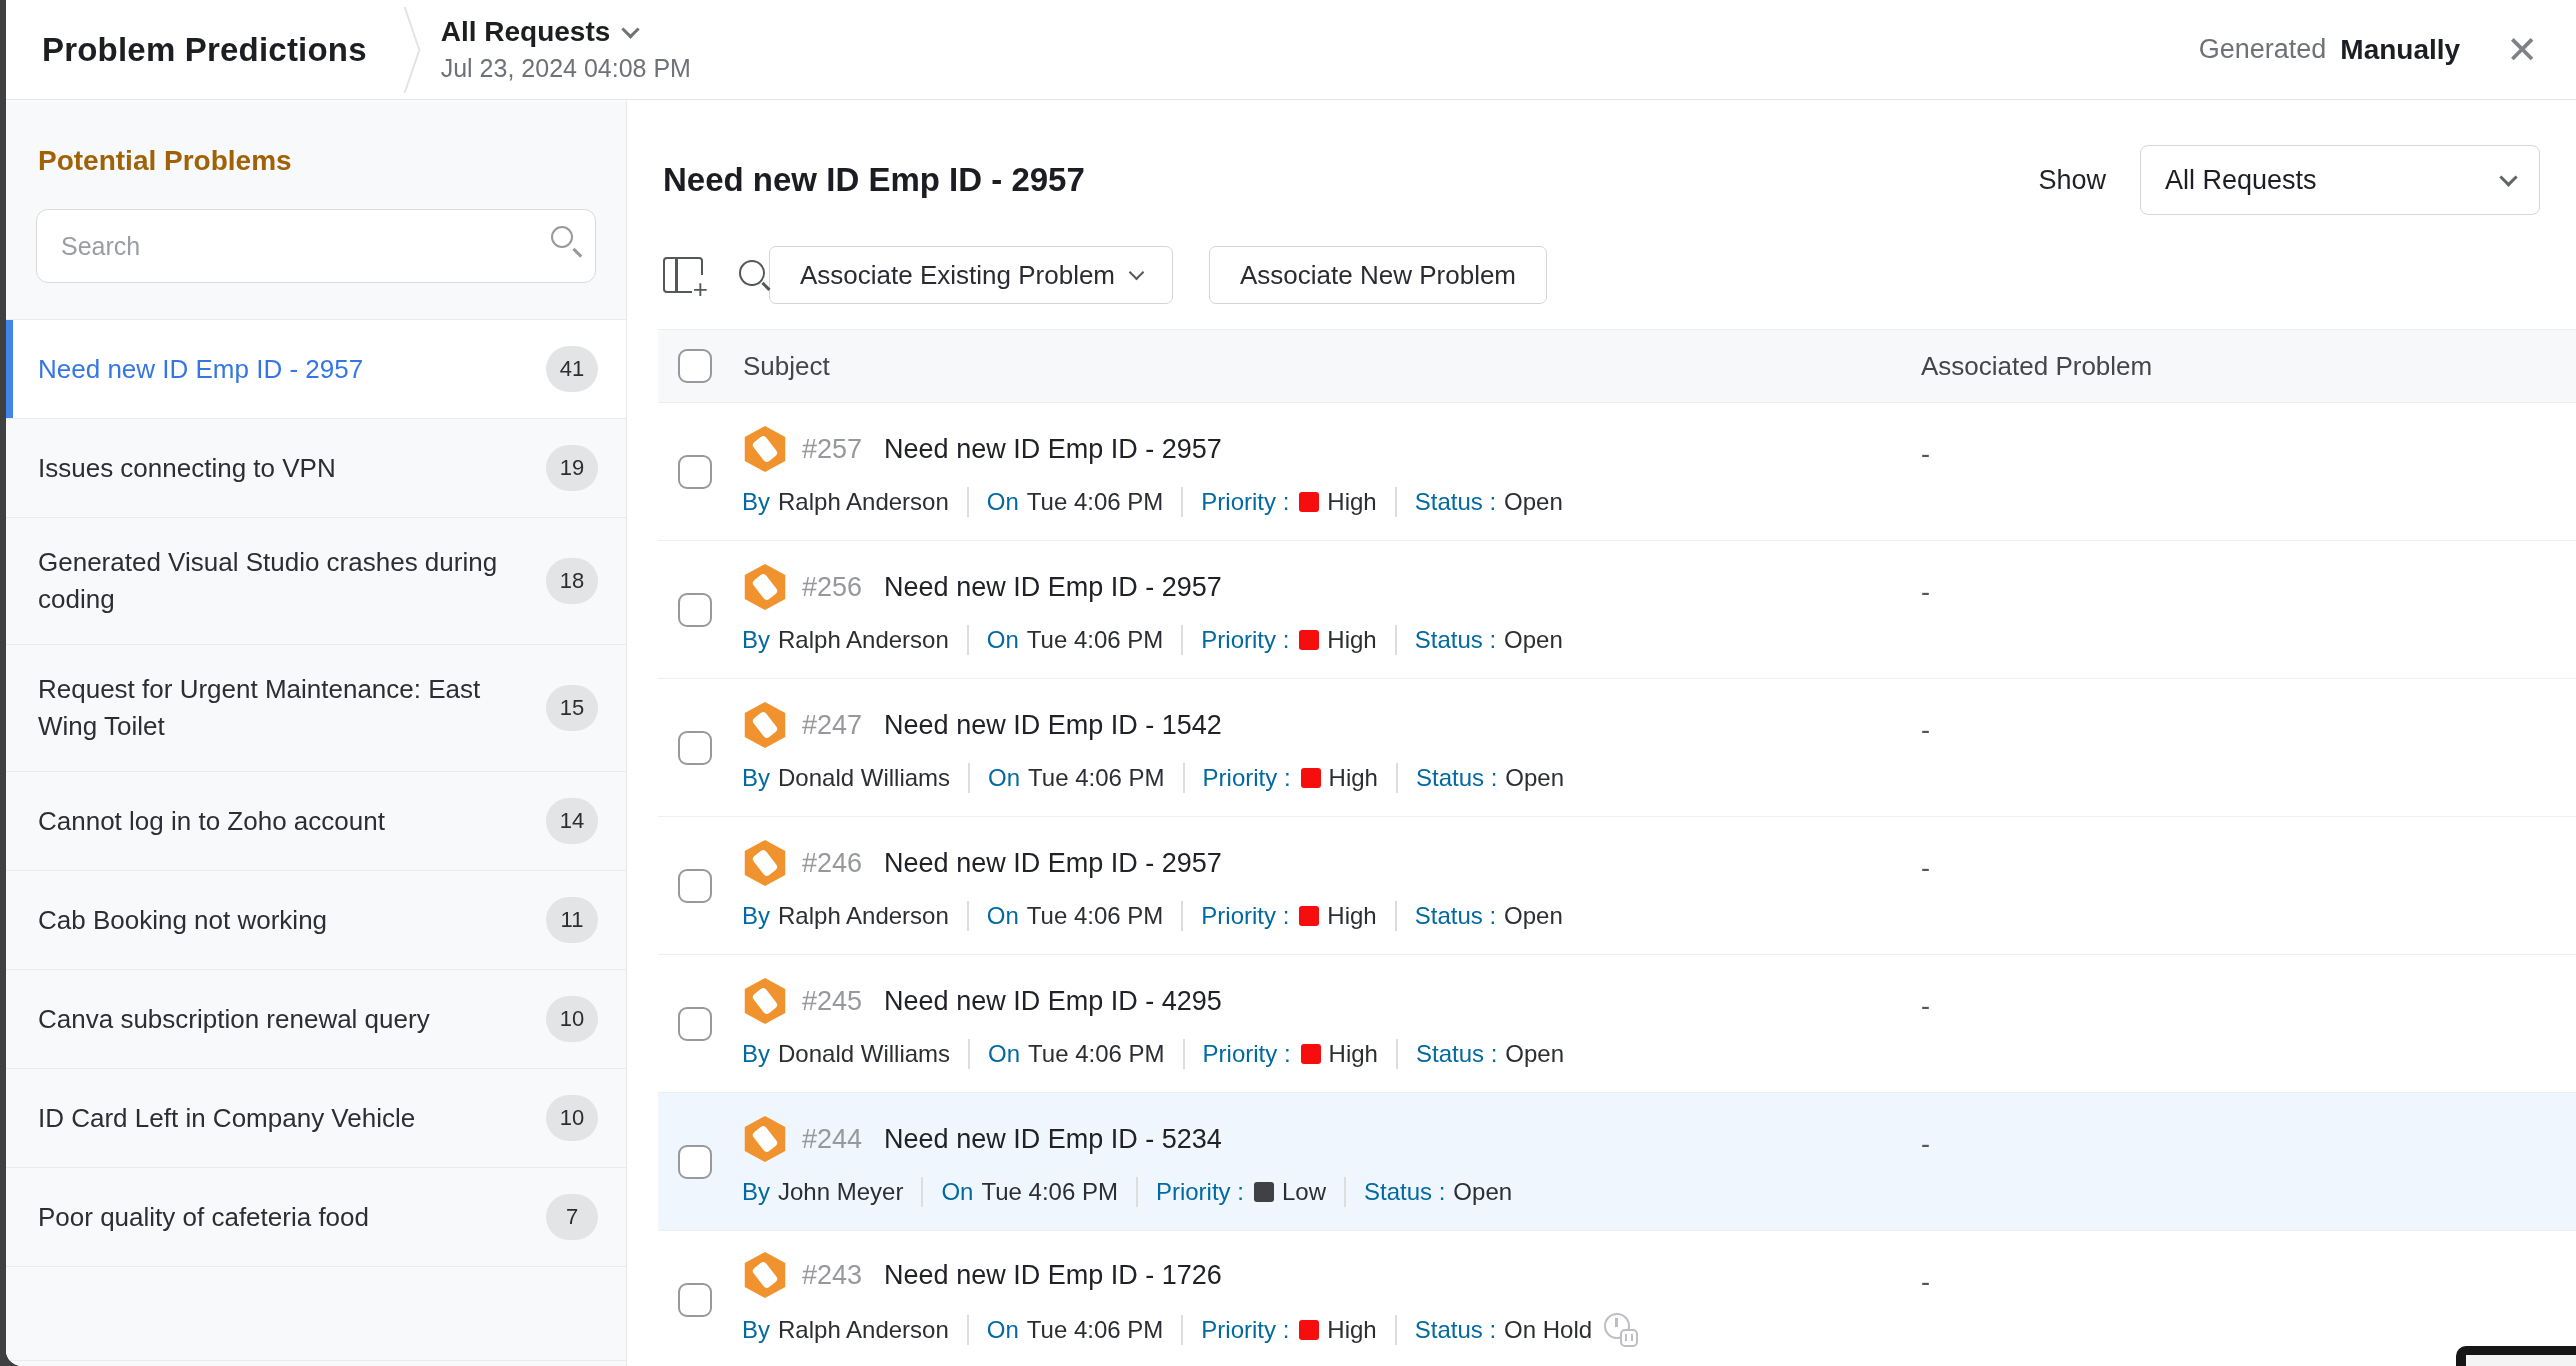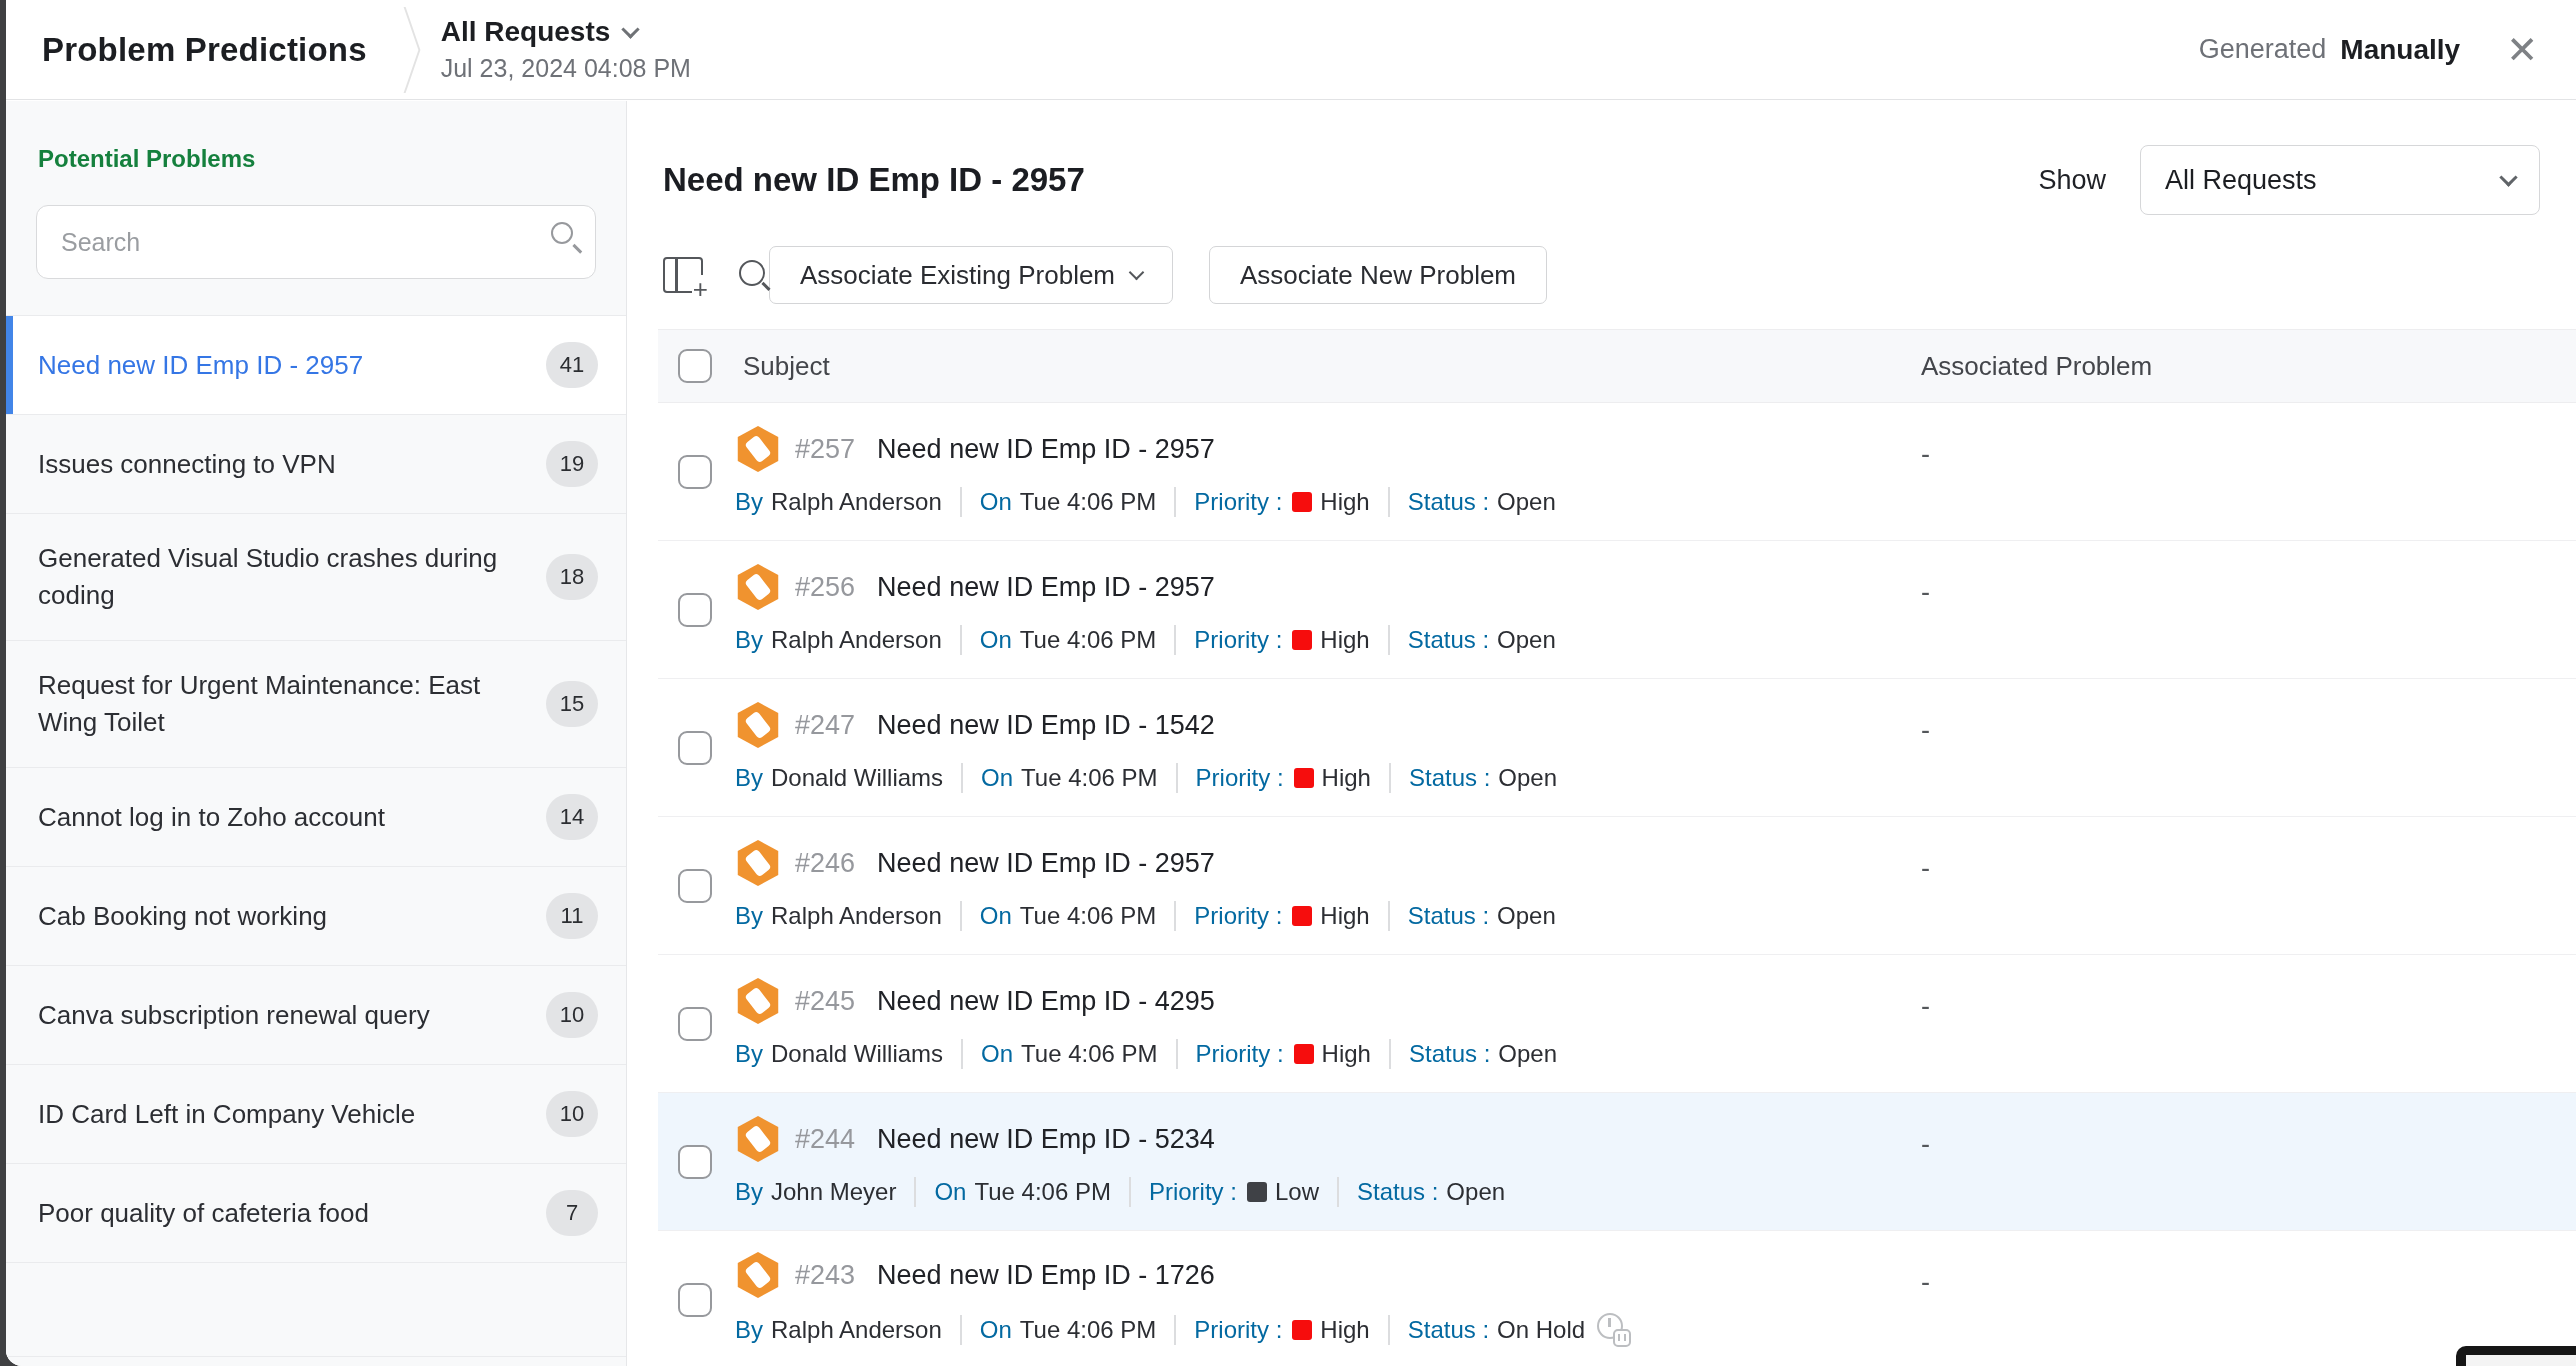--- a/index.html
+++ b/index.html
@@ -23,21 +23,21 @@
           border-bottom:3px solid #6f7276; transform:rotate(45deg); margin-top:-6px; }
   .scope-date { font-size:25px; color:#6e7177; }
   .hdr-right { margin-left:auto; display:flex; align-items:center; margin-right:38px; }
   .gen-label { font-size:27px; color:#6e7177; }
   .gen-value { font-size:28px; color:#1c1e22; font-weight:bold; margin-left:14px; }
   .close-x { font-size:38px; color:#7e8185; margin-left:46px; line-height:1; cursor:pointer; }
 
   
   .sidebar { position:absolute; left:0; top:101px; bottom:0; width:621px; background:#f8f9fa;
              border-right:1px solid #e6e7e9; overflow:hidden; }
-  .side-title { font-size:24px; font-weight:bold; color:#15803d; margin:44px 0 0 32px; }
+  .side-title { font-size:28px; font-weight:bold; color:#a16207; margin:44px 0 0 32px; }
   .searchbox { position:relative; margin:32px 30px 0 30px; height:74px; background:#fff;
                border:1px solid #d9dadc; border-radius:12px; display:flex; align-items:center; }
   .searchbox input { border:none; outline:none; background:transparent; font-size:25px; color:#333;
                padding:0 24px; width:100%; font-family:"Liberation Sans", sans-serif; }
   .searchbox input::placeholder { color:#9a9da1; }
   .mag { position:absolute; right:22px; top:16px; width:22px; height:22px;
          border:2.5px solid #97999d; border-radius:50%; }
   .mag::after { content:""; position:absolute; left:19px; top:21px; width:2.5px; height:11px;
          background:#97999d; transform:rotate(-45deg); transform-origin:top; }
   .side-list { margin-top:36px; border-top:1px solid #eaebed; }
@@ -91,21 +91,21 @@
 
   .table-wrap { margin-left:30px; margin-top:24px; }
   .thead { position:relative; height:74px; background:#f7f8fa; border-top:1px solid #ededef;
            border-bottom:1px solid #ededef; display:flex; align-items:center; padding-left:20px; }
   .cb { width:34px; height:34px; border:2.5px solid #97999d; border-radius:9px; background:#fff; flex:none; cursor:pointer; }
   .th-subject { font-size:26px; color:#44464b; margin-left:31px; }
   .th-assoc { position:absolute; left:1263px; font-size:26px; color:#44464b; }
 
   .trow { position:relative; height:138px; border-bottom:1px solid #efeff1; display:flex; align-items:center; padding-left:20px; }
   .trow.highlighted { background:#eff6fd; }
-  .row-content { margin-left:23px; display:flex; flex-direction:column; gap:15px;justify-content:space-between; }
+  .row-content { margin-left:30px; display:flex; flex-direction:column; gap:15px;justify-content:space-between; }
   .rline1 { display:flex; align-items:center; }
   .ticket { width:46px; height:46px; background:#f0932f; flex:none;
             clip-path:polygon(50% 0,94% 24%,94% 76%,50% 100%,6% 76%,6% 24%);
             display:flex; align-items:center; justify-content:center; }
   .ticket i { display:block; width:16px; height:24px; background:#fff; border-radius:4px; transform:rotate(-38deg); }
   .rid { font-size:27px; color:#96989d; margin-left:14px; }
   .rsub { font-size:27px; color:#202227; margin-left:22px; cursor:pointer; }
   .rline2 { display:flex; align-items:center; font-size:24px; }
   .mg { color:#0369a1; }
   .md { color:#2c2e33; margin-left:8px; }

